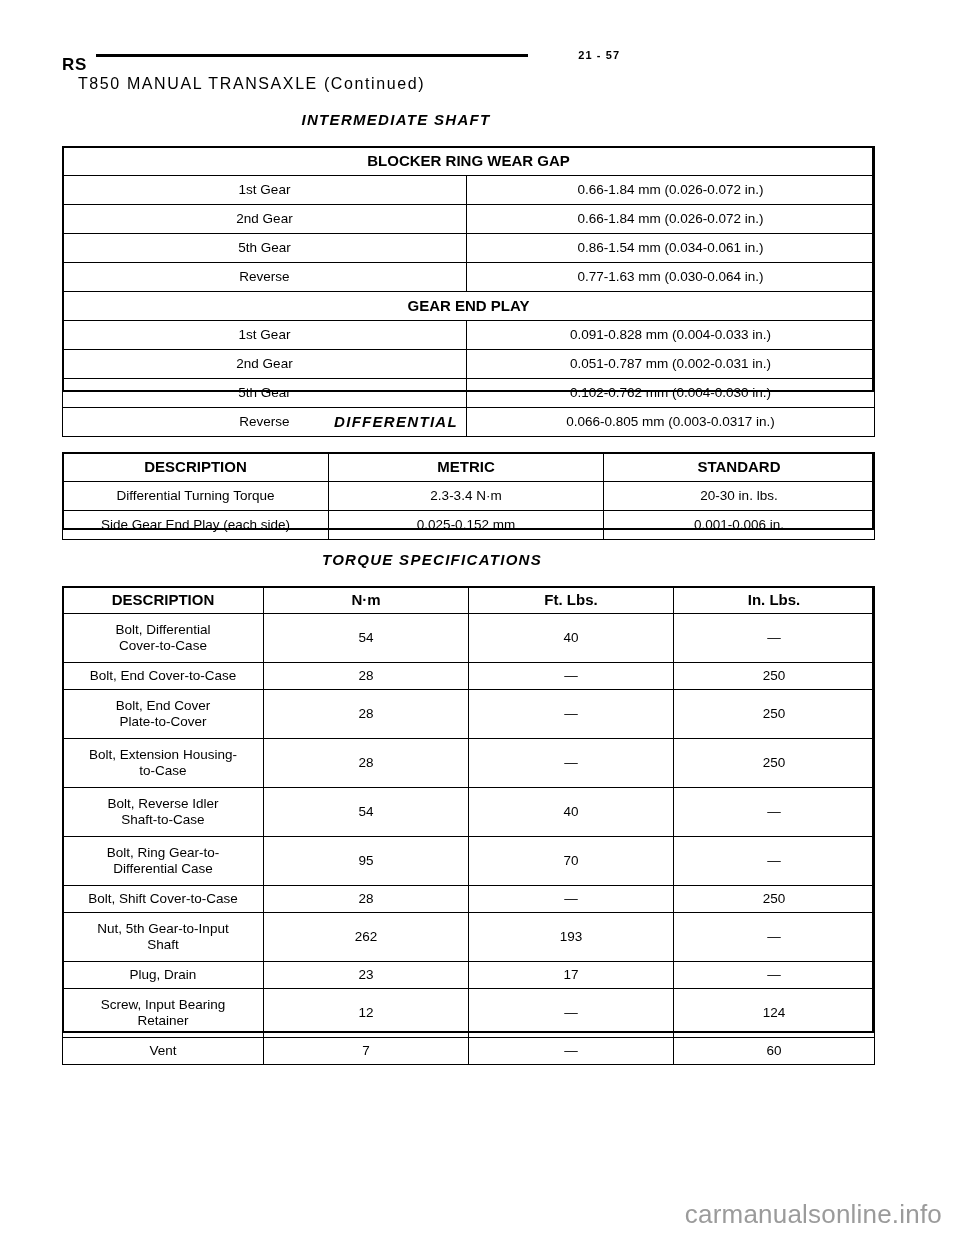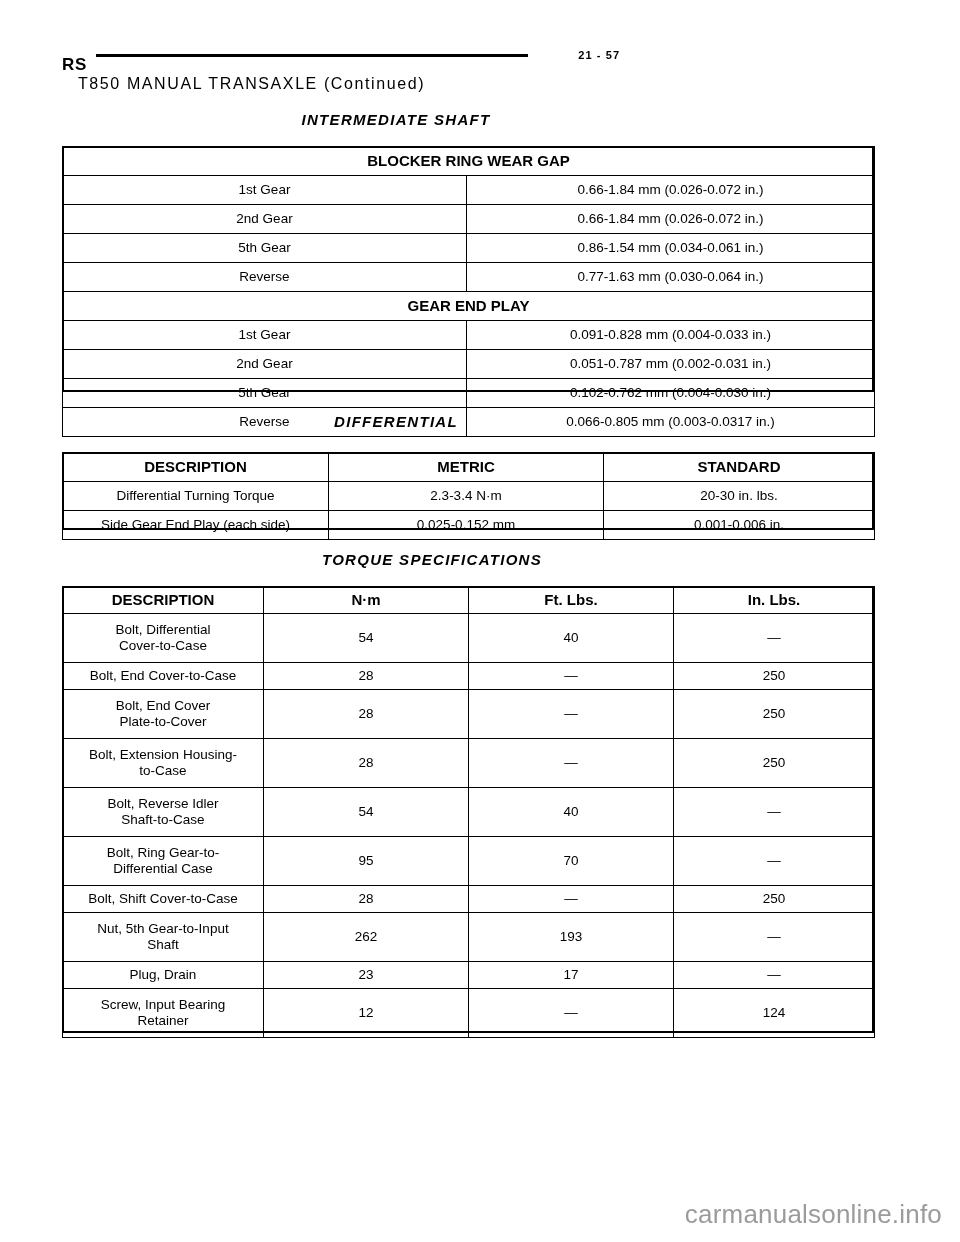--- a/index.html
+++ b/index.html
@@ -289,17 +289,23 @@
         <td>23</td>
         <td>17</td>
         <td class=" dash">—</td>
       </tr>
       <tr>
         <td class="two-line">Screw, Input Bearing<br>Retainer</td>
         <td class="two-line">12</td>
         <td class="two-line dash">—</td>
         <td class="two-line">124</td>
       </tr>
+      <tr>
+        <td>Vent</td>
+        <td>7</td>
+        <td class=" dash">—</td>
+        <td>60</td>
+      </tr>
     </tbody>
 </table>
 <div class="outer-frame" style="left:62px; top:586px; width:812px; height:447px;"></div>
 
 <div class="watermark">carmanualsonline.info</div>
 
 </body></html>

